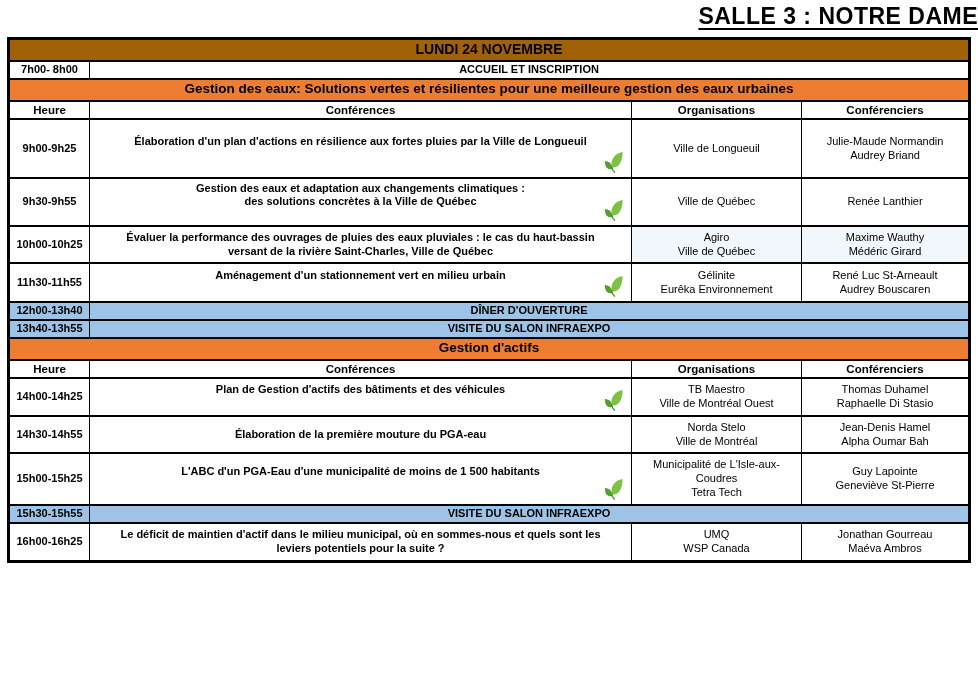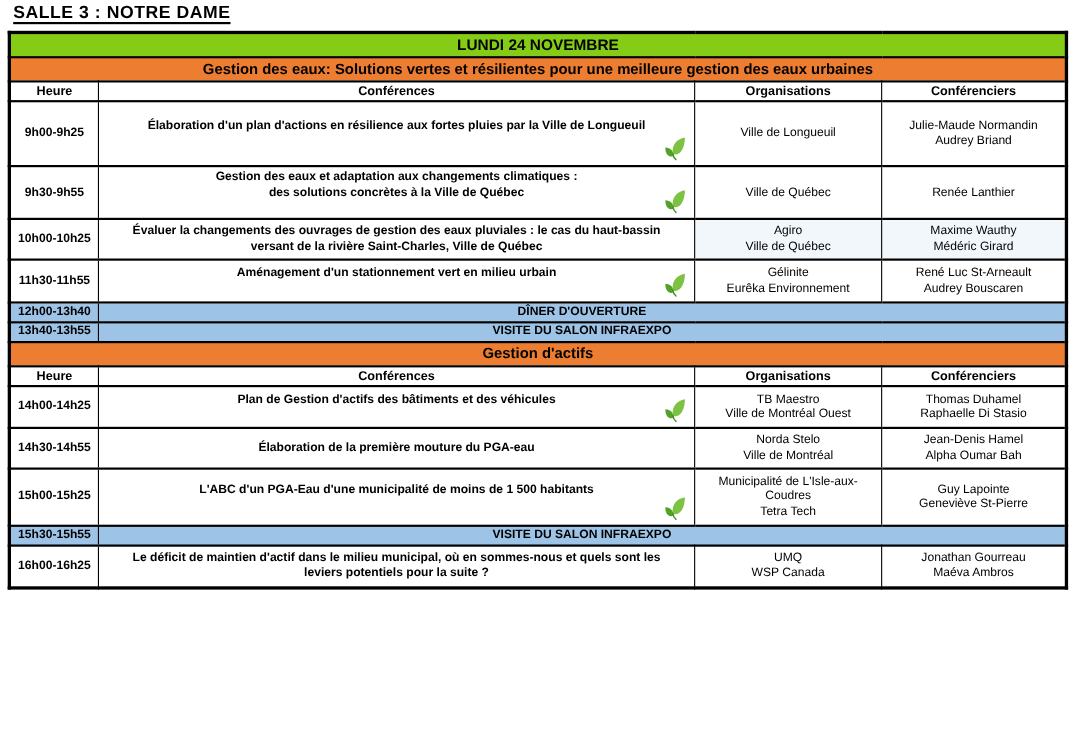--- a/index.html
+++ b/index.html
@@ -1,31 +1,31 @@
 <!DOCTYPE html>
 <html><head>
 <meta charset="utf-8">
 <style>
   html,body{margin:0;padding:0;background:#fff;}
   body{width:978px;height:679px;font-family:"Liberation Sans",sans-serif;color:#000;overflow:hidden;}
   .page-title{
-    text-align:left;font-size:16px;font-weight:bold;letter-spacing:.5px;
+    text-align:right;font-size:23px;font-weight:bold;letter-spacing:.5px;
     margin:3px 0 7px 12px;
     text-decoration:underline;text-decoration-thickness:2px;text-underline-offset:4px;
   }
   table.sched{
     margin-left:7px;border-collapse:collapse;table-layout:fixed;width:961px;
     border:3px solid #000;
   }
   td{
     border:2px solid #000;border-left-width:1px;border-right-width:1px;
     vertical-align:middle;text-align:center;padding:1px 4px;
     font-size:11px;line-height:1.25;overflow:hidden;
   }
-  tr.day td{background:#84cc16;font-weight:bold;font-size:14px;height:18px;}
+  tr.day td{background:#a16207;font-weight:bold;font-size:14px;height:18px;}
   tr.sec td{background:#ED7D31;font-weight:bold;font-size:13.5px;height:18px;}
   tr.blue td{background:#9DC3E6;font-weight:bold;height:11px;}
   tr.wb td{font-weight:bold;height:11px;}
   tr.hdr td{font-weight:bold;font-size:11.5px;height:11px;}
   td.time{font-weight:bold;}
   td.conf{font-weight:bold;position:relative;white-space:pre-line;}
   td.org,td.spk{font-weight:normal;white-space:pre-line;}
   td.tint{background:#F2F7FB;}
   .leaf{position:absolute;right:5px;bottom:3px;width:24px;height:23px;}
   .leaf svg{width:100%;height:100%;display:block;}
@@ -45,20 +45,24 @@
       <col style="width:542px">
       <col style="width:170px">
       <col style="width:168px">
     </colgroup>
   <tbody>
 
     <tr class="day">
       <td colspan="4">LUNDI 24 NOVEMBRE</td>
     </tr>
 
+    <tr class="wb">
+      <td class="time">7h00- 8h00</td>
+      <td colspan="3">ACCUEIL ET INSCRIPTION</td>
+    </tr>
 
 
     <tr class="sec">
       <td colspan="4">Gestion des eaux: Solutions vertes et résilientes pour une meilleure gestion des eaux urbaines</td>
     </tr>
 
     <tr class="hdr">
       <td>Heure</td>
       <td>Conférences</td>
       <td>Organisations</td>
@@ -88,21 +92,21 @@
               <path d="M2.5 10.5 C7.5 10.8 10 13.5 10.2 18.5 C9.5 19 8.5 19.2 7.6 19.1 C3.8 18.6 2.3 14.5 2.5 10.5 Z" fill="#52A229"></path>
               <path d="M9.6 16.6 C9.9 18.6 10.6 20.6 12.6 22" stroke="#4C8C2B" stroke-width="1.4" fill="none" stroke-linecap="round"></path>
             </svg></span>
       </td>
       <td class="org">Ville de Québec</td>
       <td class="spk">Renée Lanthier</td>
     </tr>
 
     <tr class="h33">
       <td class="time">10h00-10h25</td>
-      <td class="conf"><span>Évaluer la changements des ouvrages de gestion des eaux pluviales :  le cas du haut-bassin
+      <td class="conf"><span>Évaluer la performance des ouvrages de pluies des eaux pluviales :  le cas du haut-bassin
 versant de la rivière Saint-Charles, Ville de Québec</span></td>
       <td class="org tint">Agiro
 Ville de Québec</td>
       <td class="spk tint">Maxime Wauthy
 Médéric Girard</td>
     </tr>
 
 
 
     <tr class="h35">

